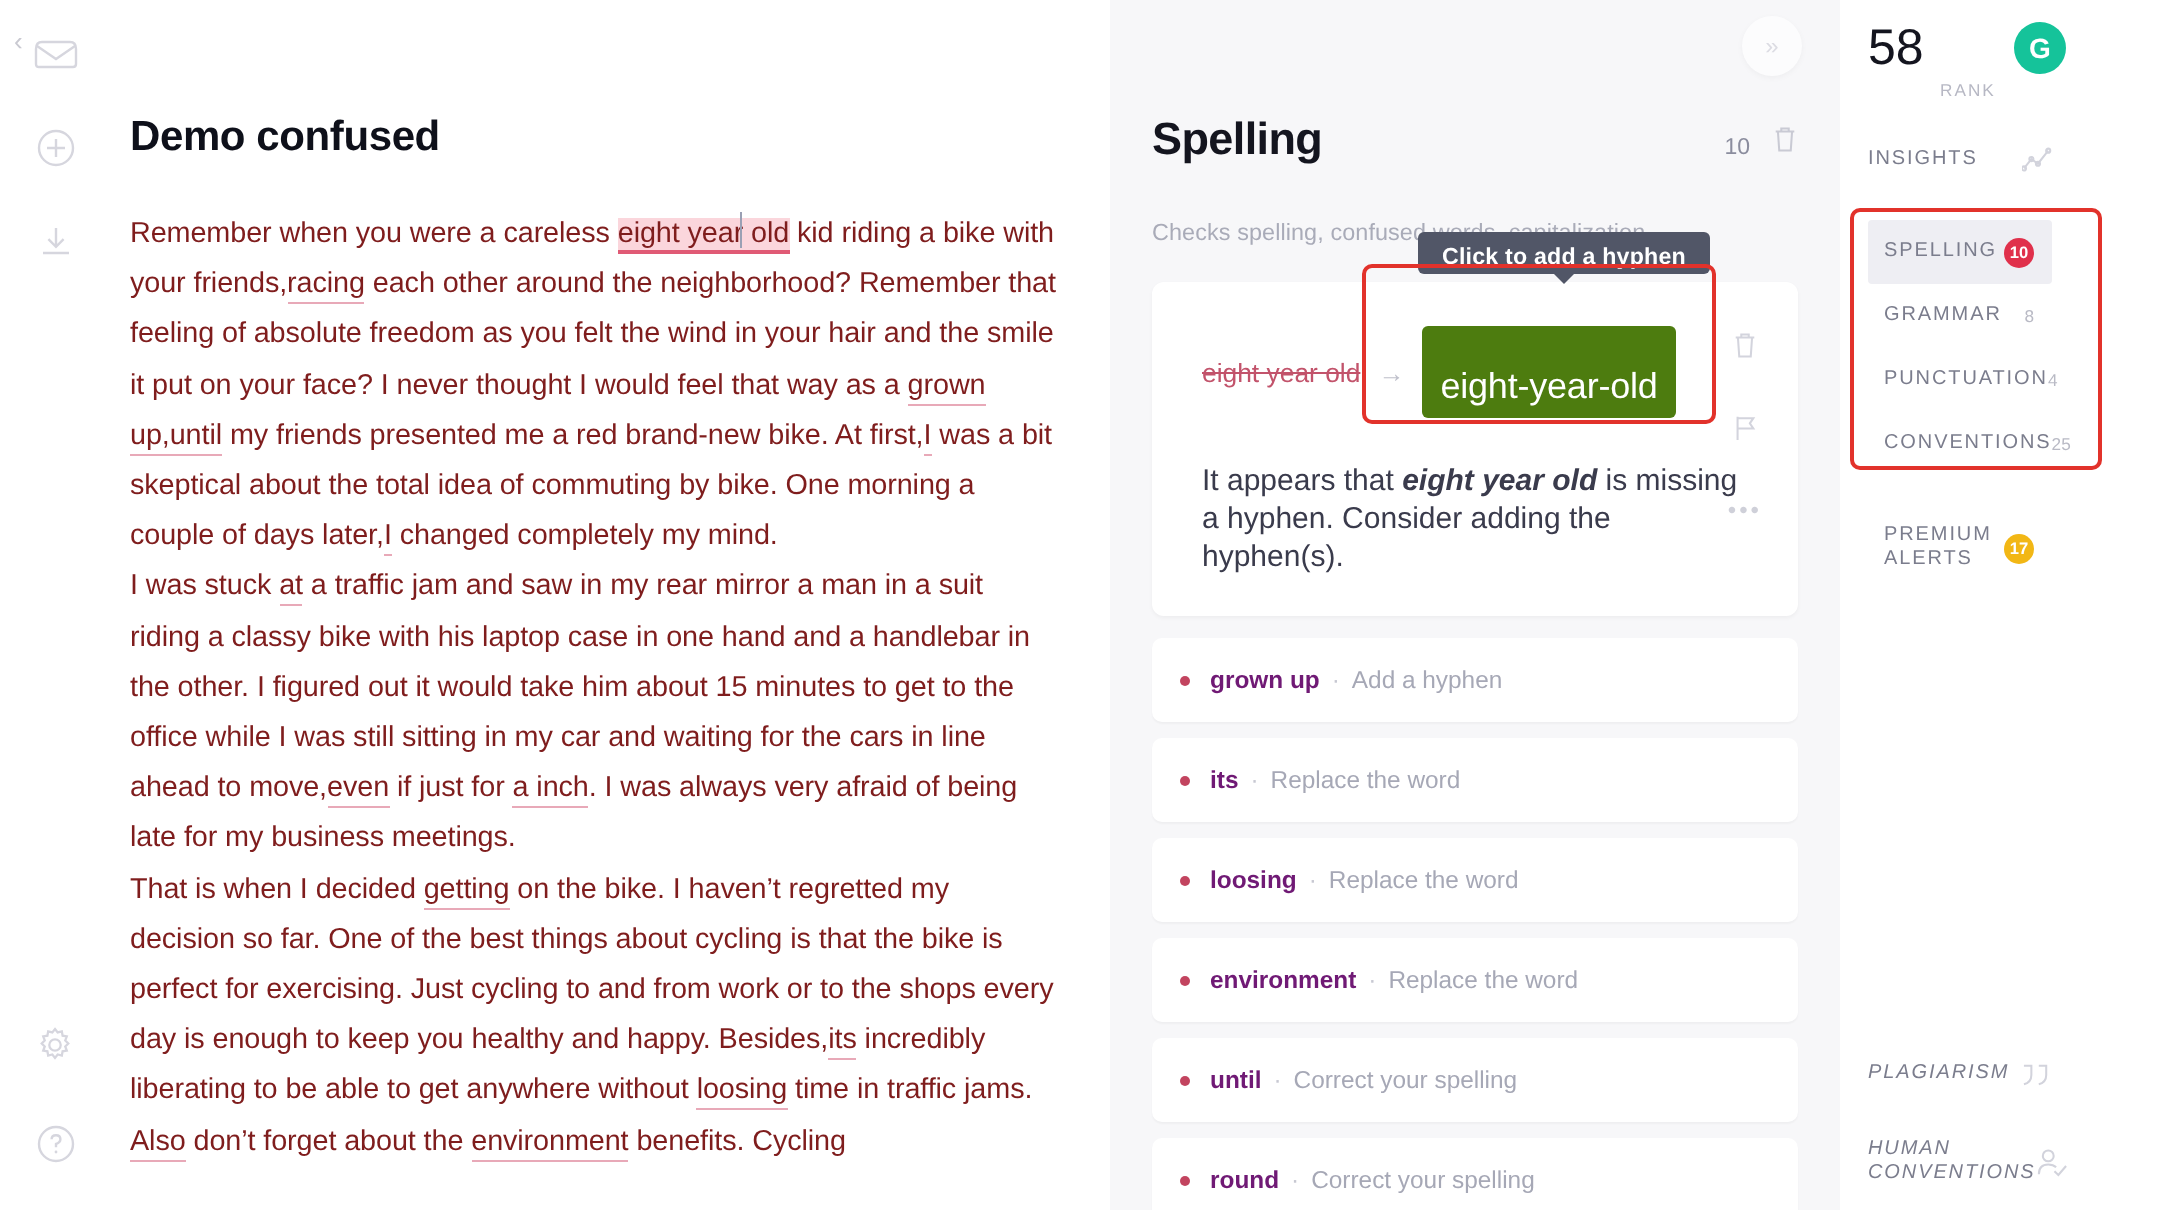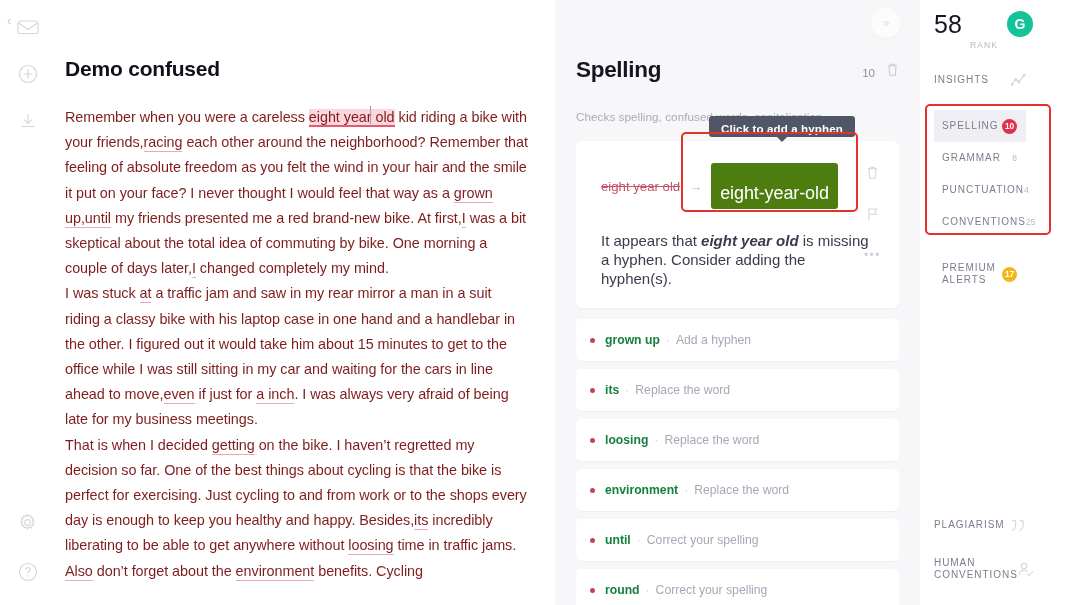--- a/index.html
+++ b/index.html
@@ -172,21 +172,21 @@
     display: flex; align-items: center;
     padding-left: 14px;
     font-size: 12.2px;
     box-shadow: 0 1px 1px rgba(20,21,31,0.035);
     cursor: pointer;
   }
   .srow-dot {
     width: 5px; height: 5px; border-radius: 50%;
     background: #c2445f; margin-right: 10px; flex: 0 0 5px;
   }
-  .srow-word { font-weight: bold; color: #15803d; }
+  .srow-word { font-weight: bold; color: #701a75; }
   .srow-sep { color: #c7c8d2; margin: 0 6px; }
   .srow-act { color: #a6a8b6; }
   .srow-list { margin-top: 11px; }
 
   
   .side {
     flex: 0 0 120px;
     width: 120px; height: 605px;
     background: #ffffff;
     position: relative;
@@ -236,21 +236,21 @@
   .count-grey { font-size: 8.6px; color: #b9bac5; }
   .annot-grp {
     position: absolute; left: -9px; top: -6px;
     width: 126px; height: 131px;
     border: 2px solid #e2322b; border-radius: 5px;
     pointer-events: none;
   }
   .side-premium { margin-top: 24px; padding: 0 9px 0 8px;
     display: flex; align-items: center; justify-content: space-between; cursor: pointer; }
   .side-bottom {
-    position: absolute; bottom: 14px; left: 14px; right: 14px;
+    position: absolute; bottom: 2px; left: 14px; right: 14px; font-style: italic;
   }
   .side-bottom .side-item { height: 44px; align-items: center; }
 </style>
 </head>
 <body>
 
 <div class="app">
 
   <div class="rail">
     <div class="rail-back">‹</div>

